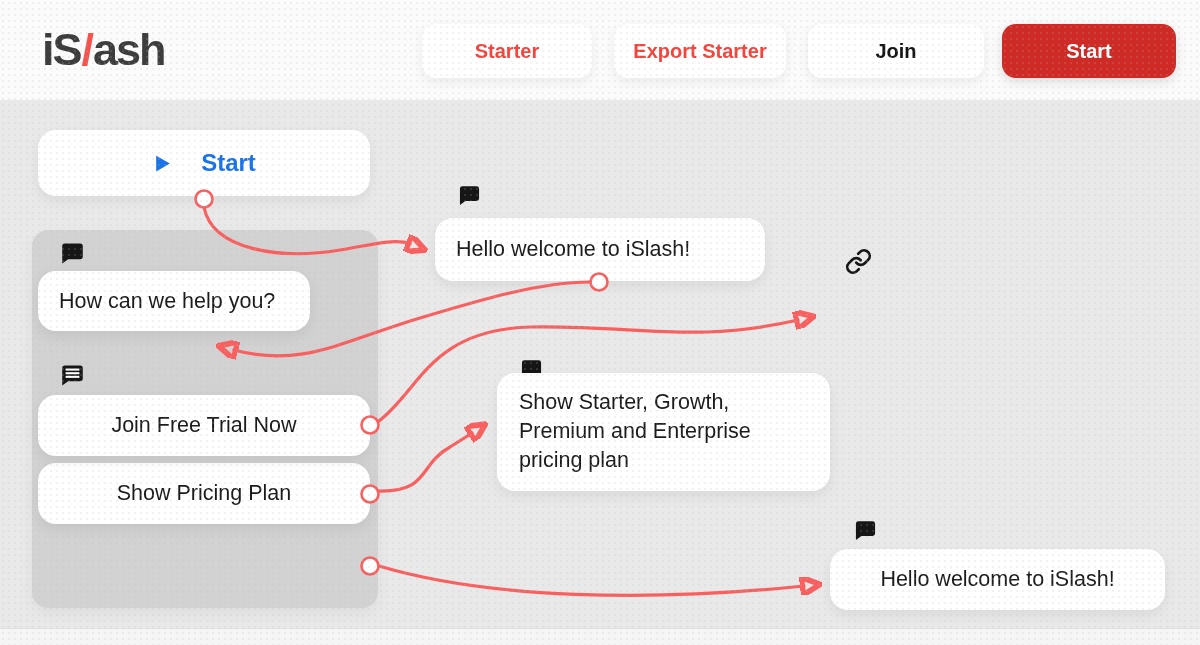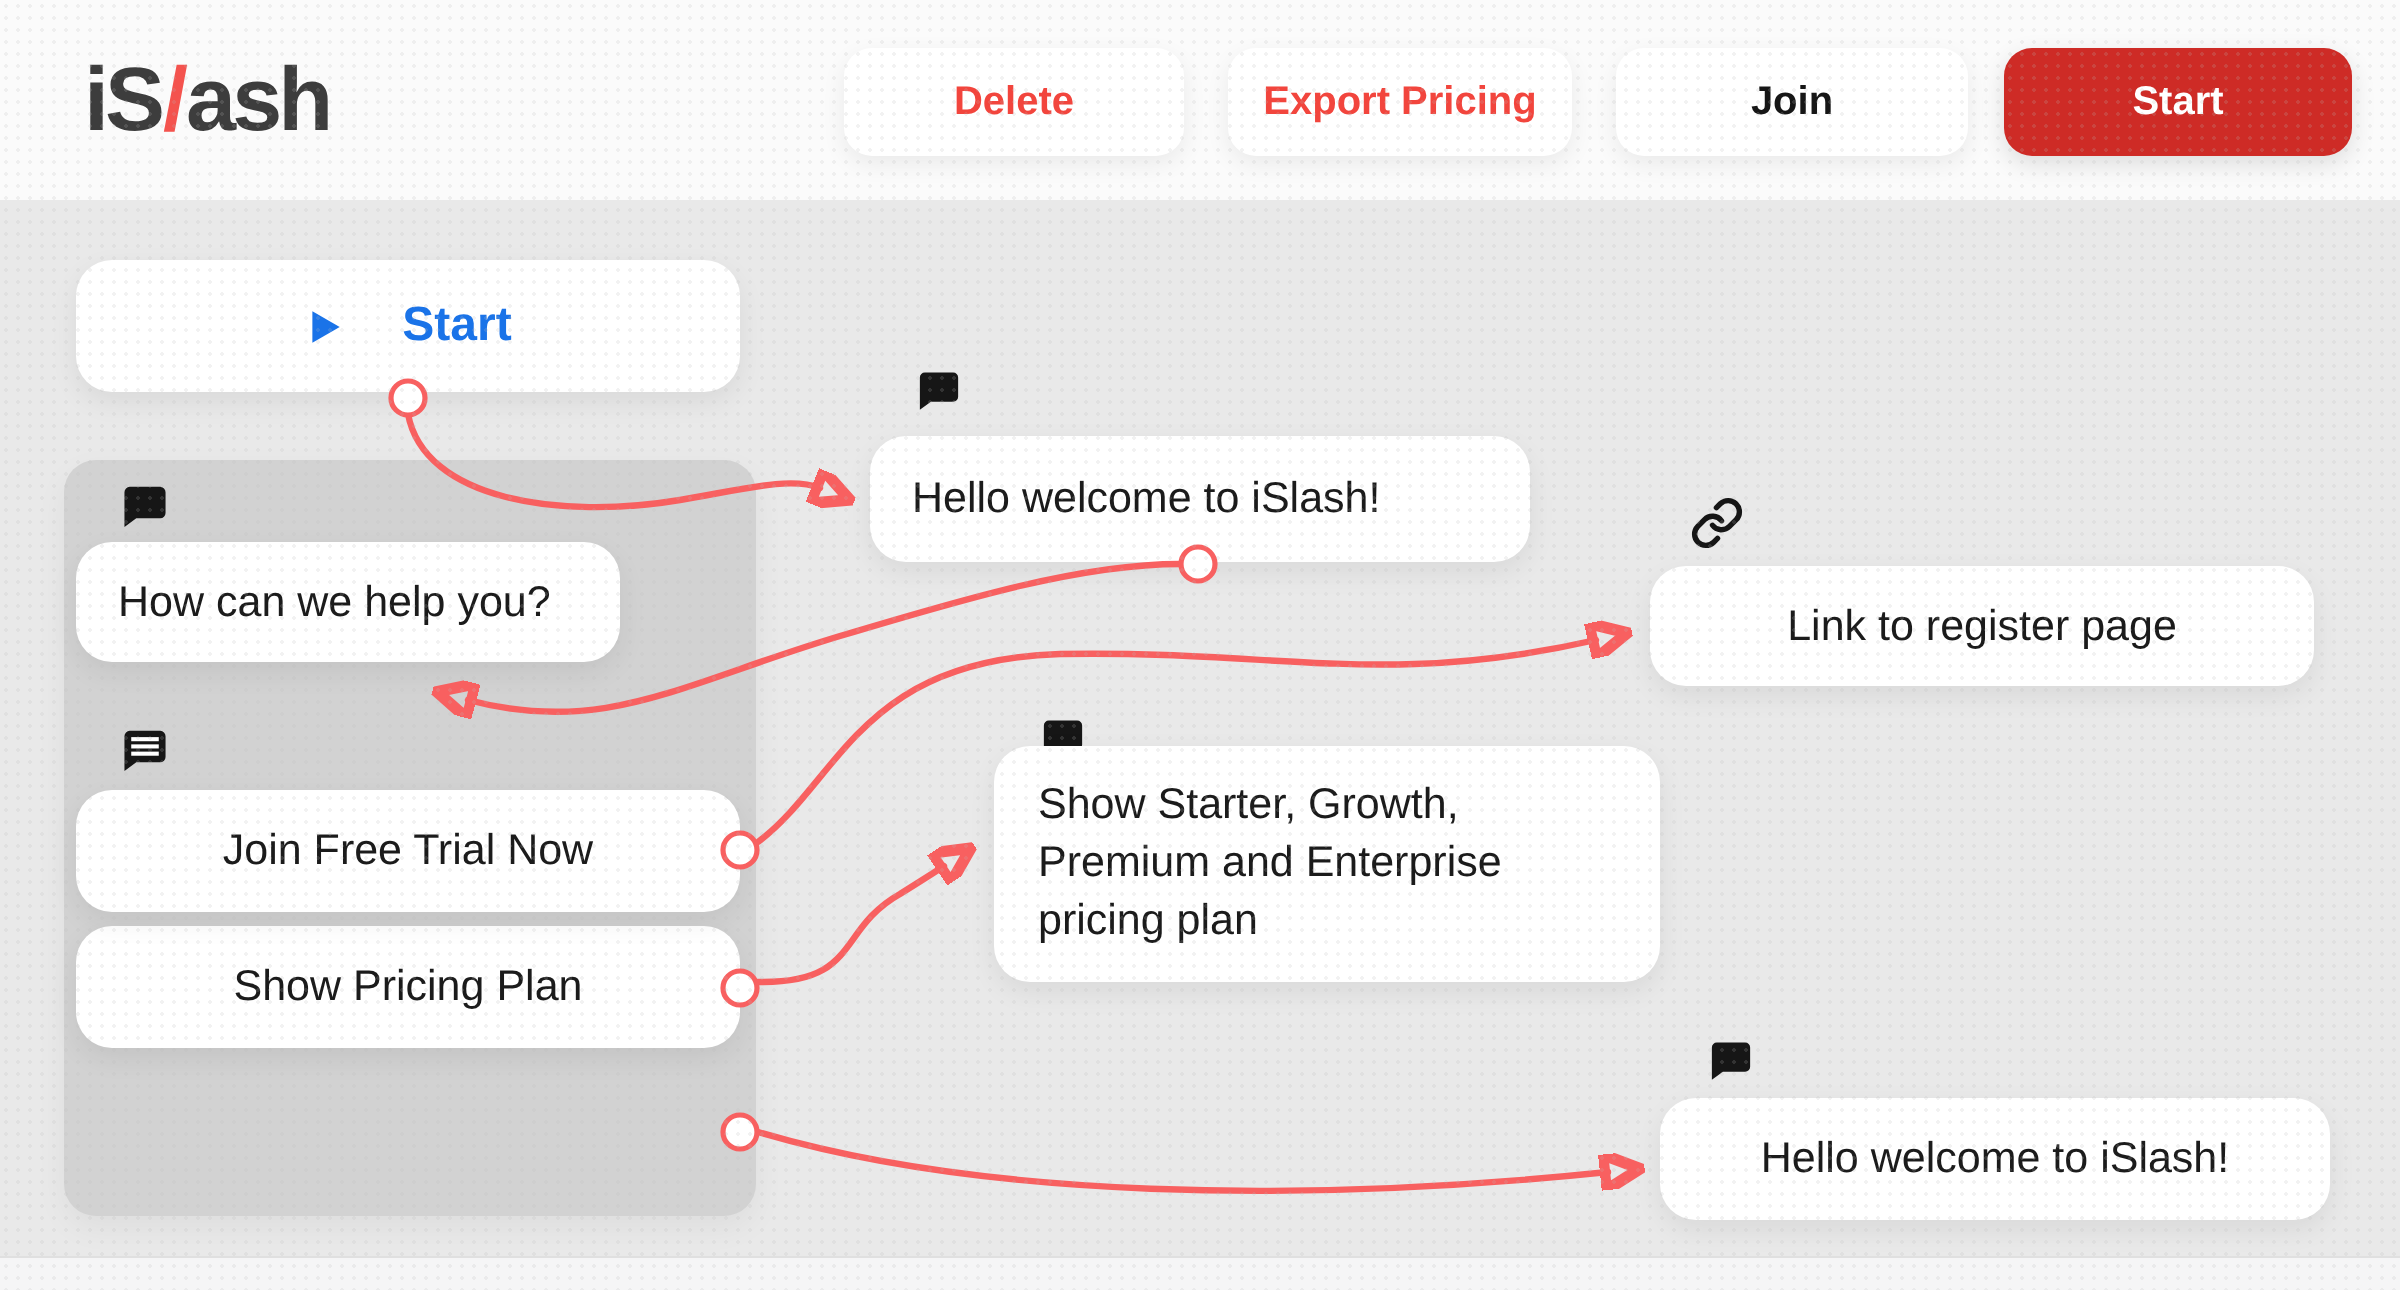--- a/index.html
+++ b/index.html
@@ -86,22 +86,22 @@
 
   .edges{position:absolute;top:0;left:0;width:1200px;height:528px;z-index:10;pointer-events:none;}
   .edges path{stroke:#f86060;stroke-width:3.2;fill:none;stroke-linecap:round;}
   .edges circle{fill:#ffffff;stroke:#f86060;stroke-width:2.6;pointer-events:auto;}
 </style>
 </head>
 <body>
 
 <div class="header">
   <div class="logo"><span>iS</span><span class="slash">/</span><span>ash</span></div>
-  <button id="btn-delete" class="hbtn ghost-red">Delete</button>
-  <button id="btn-export" class="hbtn ghost-red">Export Pricing</button>
+  <button id="btn-delete" class="hbtn ghost-red">Starter</button>
+  <button id="btn-export" class="hbtn ghost-red">Export Starter</button>
   <button id="btn-clone" class="hbtn ghost-dark">Join</button>
   <button id="btn-save" class="hbtn primary">Start</button>
 </div>
 
 <div class="canvas">
 
   <div class="group"></div>
 
   <span class="flow-icon" id="icon-hello-top">
     <svg width="27" height="27" viewBox="0 0 24 24">
@@ -157,23 +157,20 @@
 
   <div class="node center" id="pricing-node">
     <span>Show Pricing Plan</span>
   </div>
 
   <div class="node center" id="join-node">
     <span>Join Free Trial Now</span>
   </div>
 
 
-  <div class="node center" id="link-node">
-    <span>Link to register page</span>
-  </div>
 
   <div class="node left" id="starter-node">
     <span>Show Starter, Growth, Premium and Enterprise pricing plan</span>
   </div>
 
   <div class="node center" id="hello-bottom-node">
     <span>Hello welcome to iSlash!</span>
   </div>
 
   <svg class="edges">

